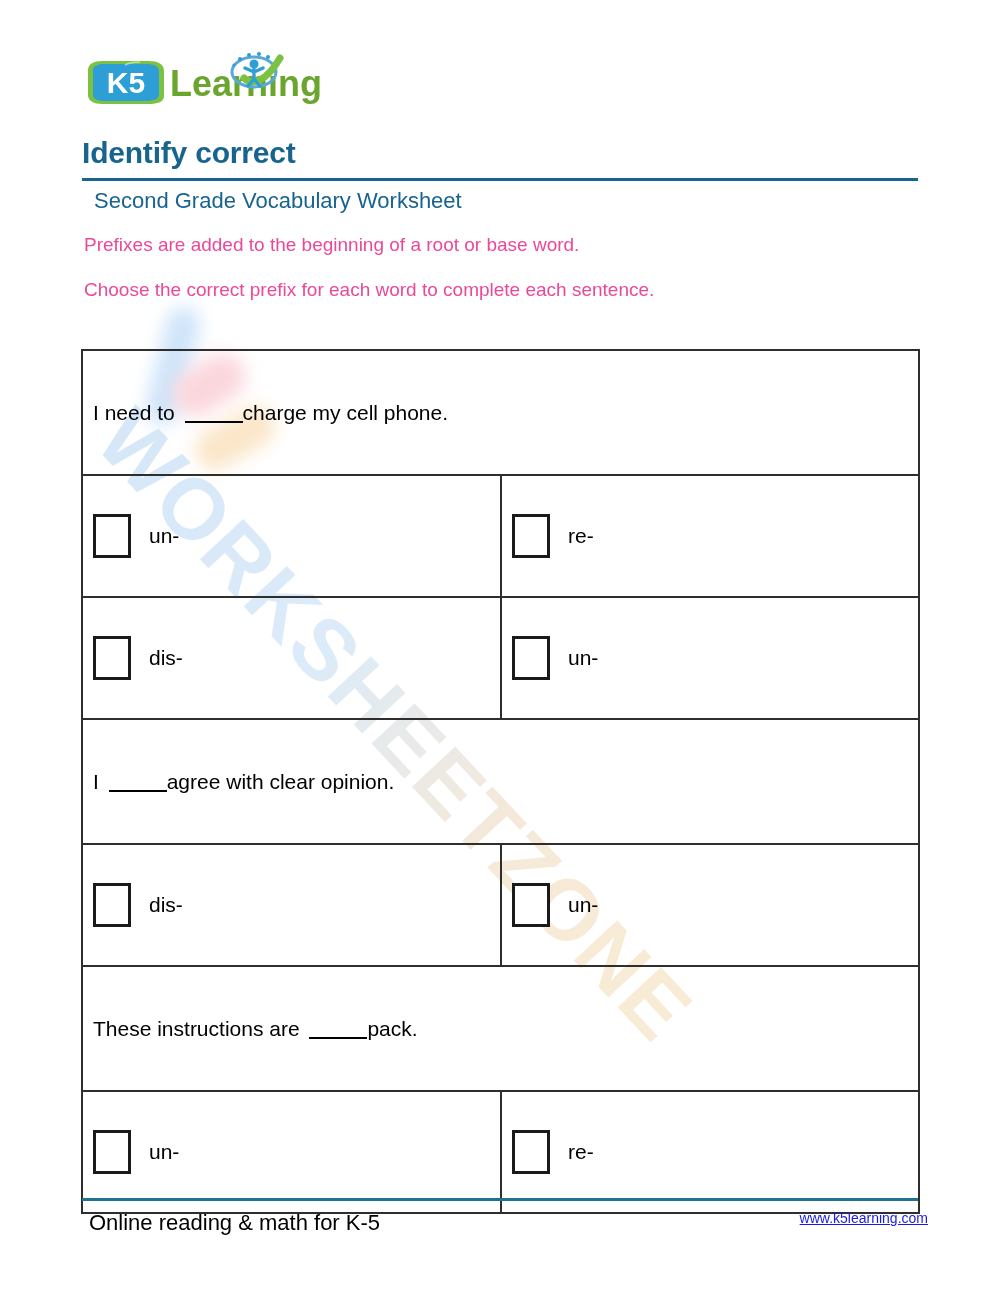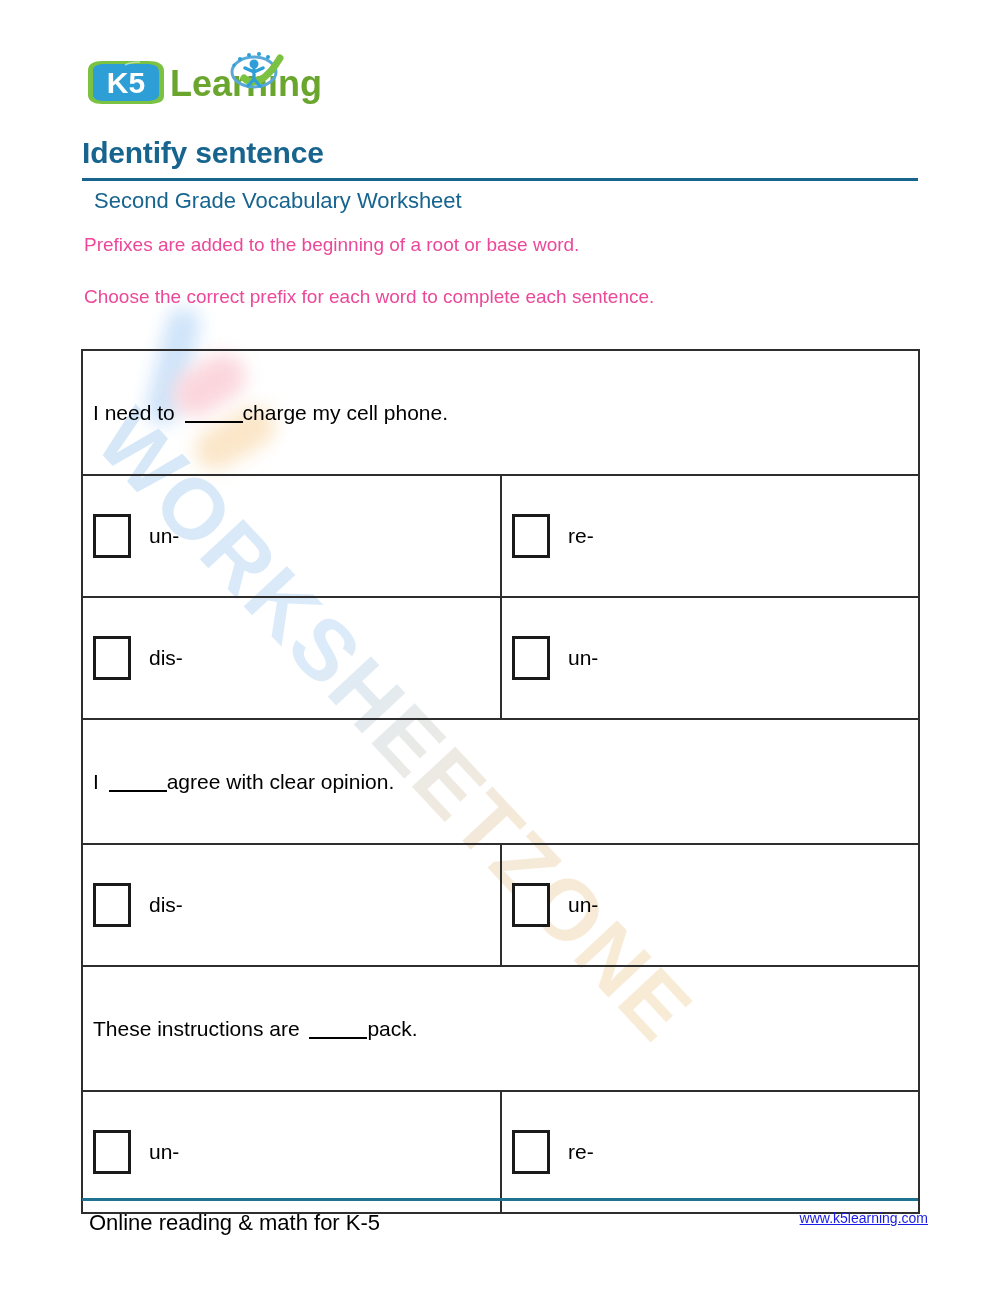--- a/index.html
+++ b/index.html
@@ -117,21 +117,21 @@
     color: #17648f;
     margin-left: 12px;
   }
   .instr {
     position: absolute;
     left: 84px;
     font-size: 19px;
     color: #ec4899;
   }
   .instr-1 { top: 234px; }
-  .instr-2 { top: 286px; }
+  .instr-2 { top: 279px; }
 
   
   .qtable {
     position: absolute;
     left: 81px;
     top: 349px;
     width: 837px;
     border-collapse: collapse;
     table-layout: fixed;
   }
@@ -230,21 +230,21 @@
         <circle cx="170" cy="12" r="4.5" fill="#2e9fd6"></circle>
         <path d="M170 17 L170 28 M170 20 L161 16 M170 20 L179 16 M170 27 L164 34 M170 27 L176 34" stroke="#2e9fd6" stroke-width="3.4" stroke-linecap="round" fill="none"></path>
         <circle cx="156" cy="7" r="2" fill="#2e9fd6"></circle>
         <circle cx="165" cy="3" r="2" fill="#2e9fd6"></circle>
         <circle cx="175" cy="2" r="2" fill="#2e9fd6"></circle>
         <circle cx="184" cy="5" r="2" fill="#2e9fd6"></circle>
         <circle cx="150" cy="13" r="1.6" fill="#2e9fd6"></circle>
       </svg>
     </div>
 
-    <div class="title">Identify sentence</div>
+    <div class="title">Identify correct</div>
     <div class="title-rule"></div>
     <div class="subtitle">Second Grade Vocabulary Worksheet</div>
     <div class="instr instr-1">Prefixes are added to the beginning of a root or base word.</div>
     <div class="instr instr-2">Choose the correct prefix for each word to complete each sentence.</div>
 
     <table class="qtable">
       <colgroup>
           <col style="width:419px">
           <col style="width:418px">
         </colgroup>

